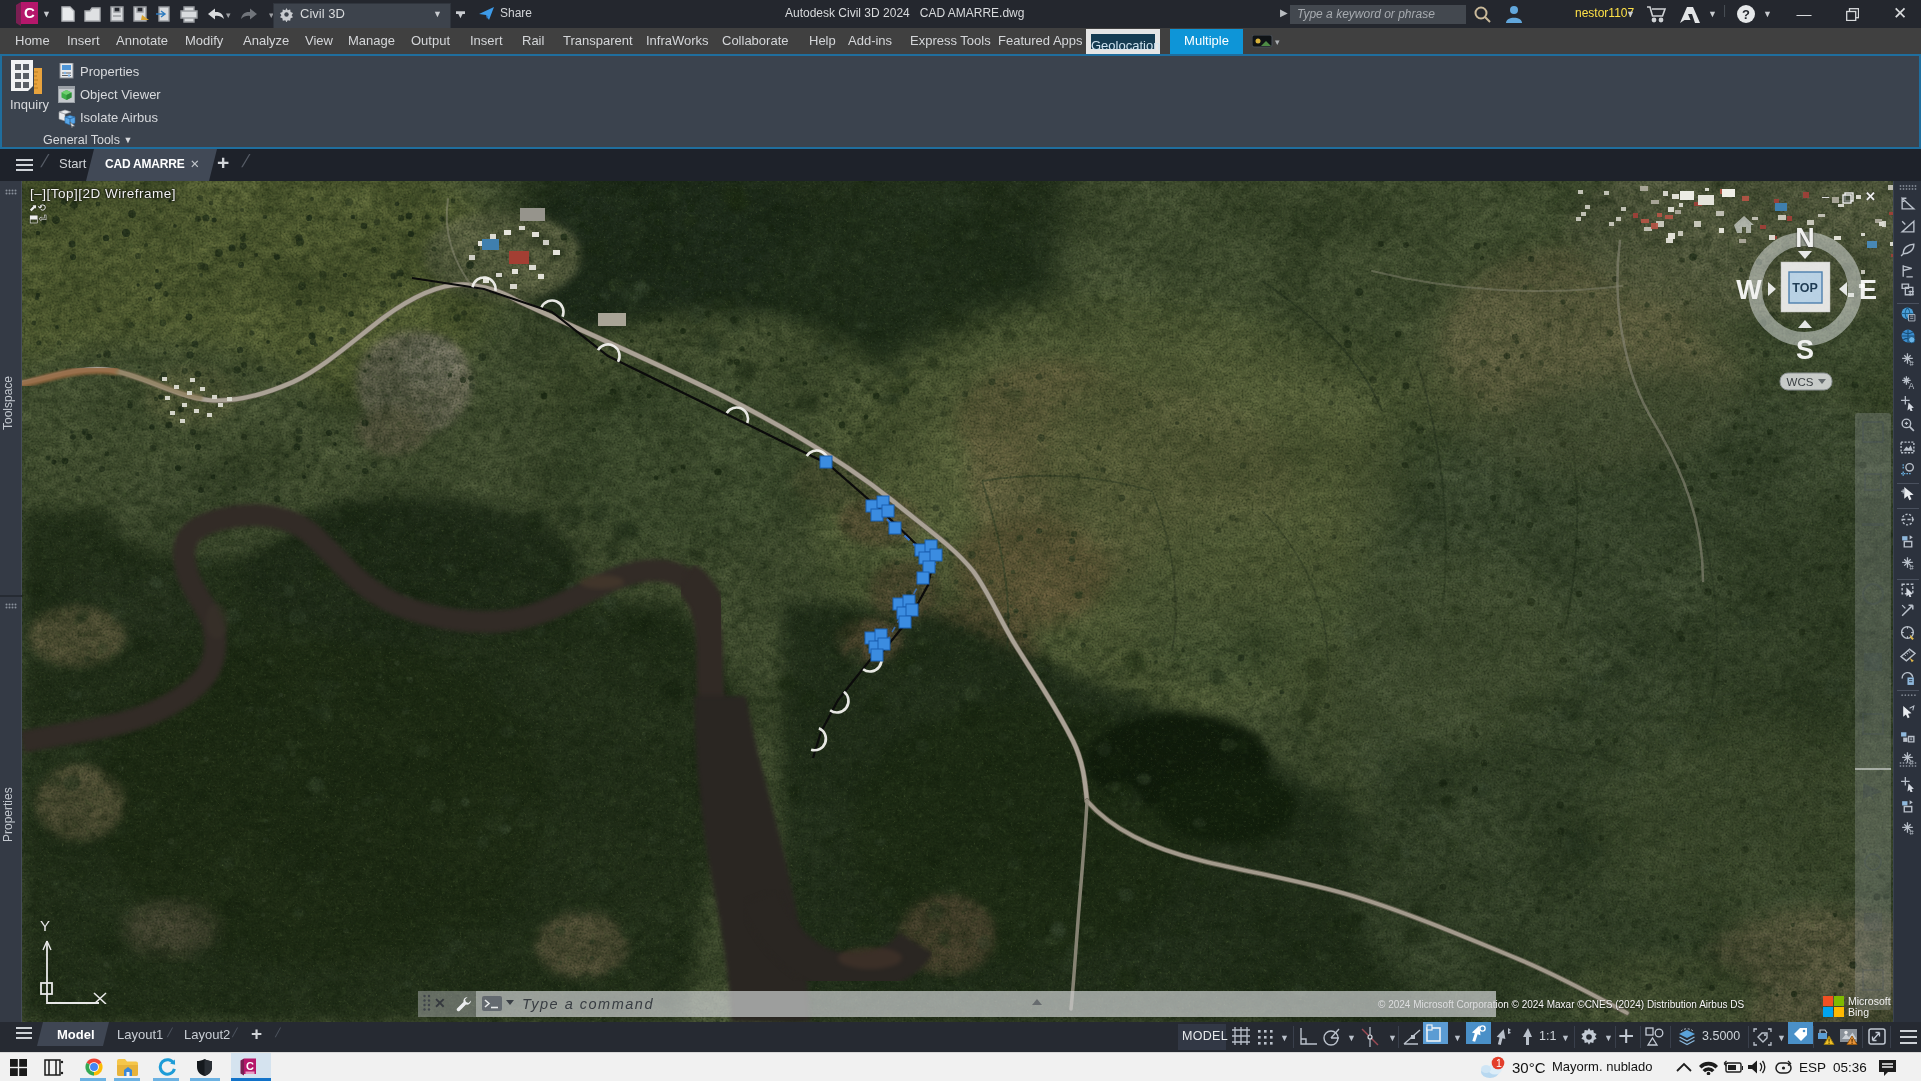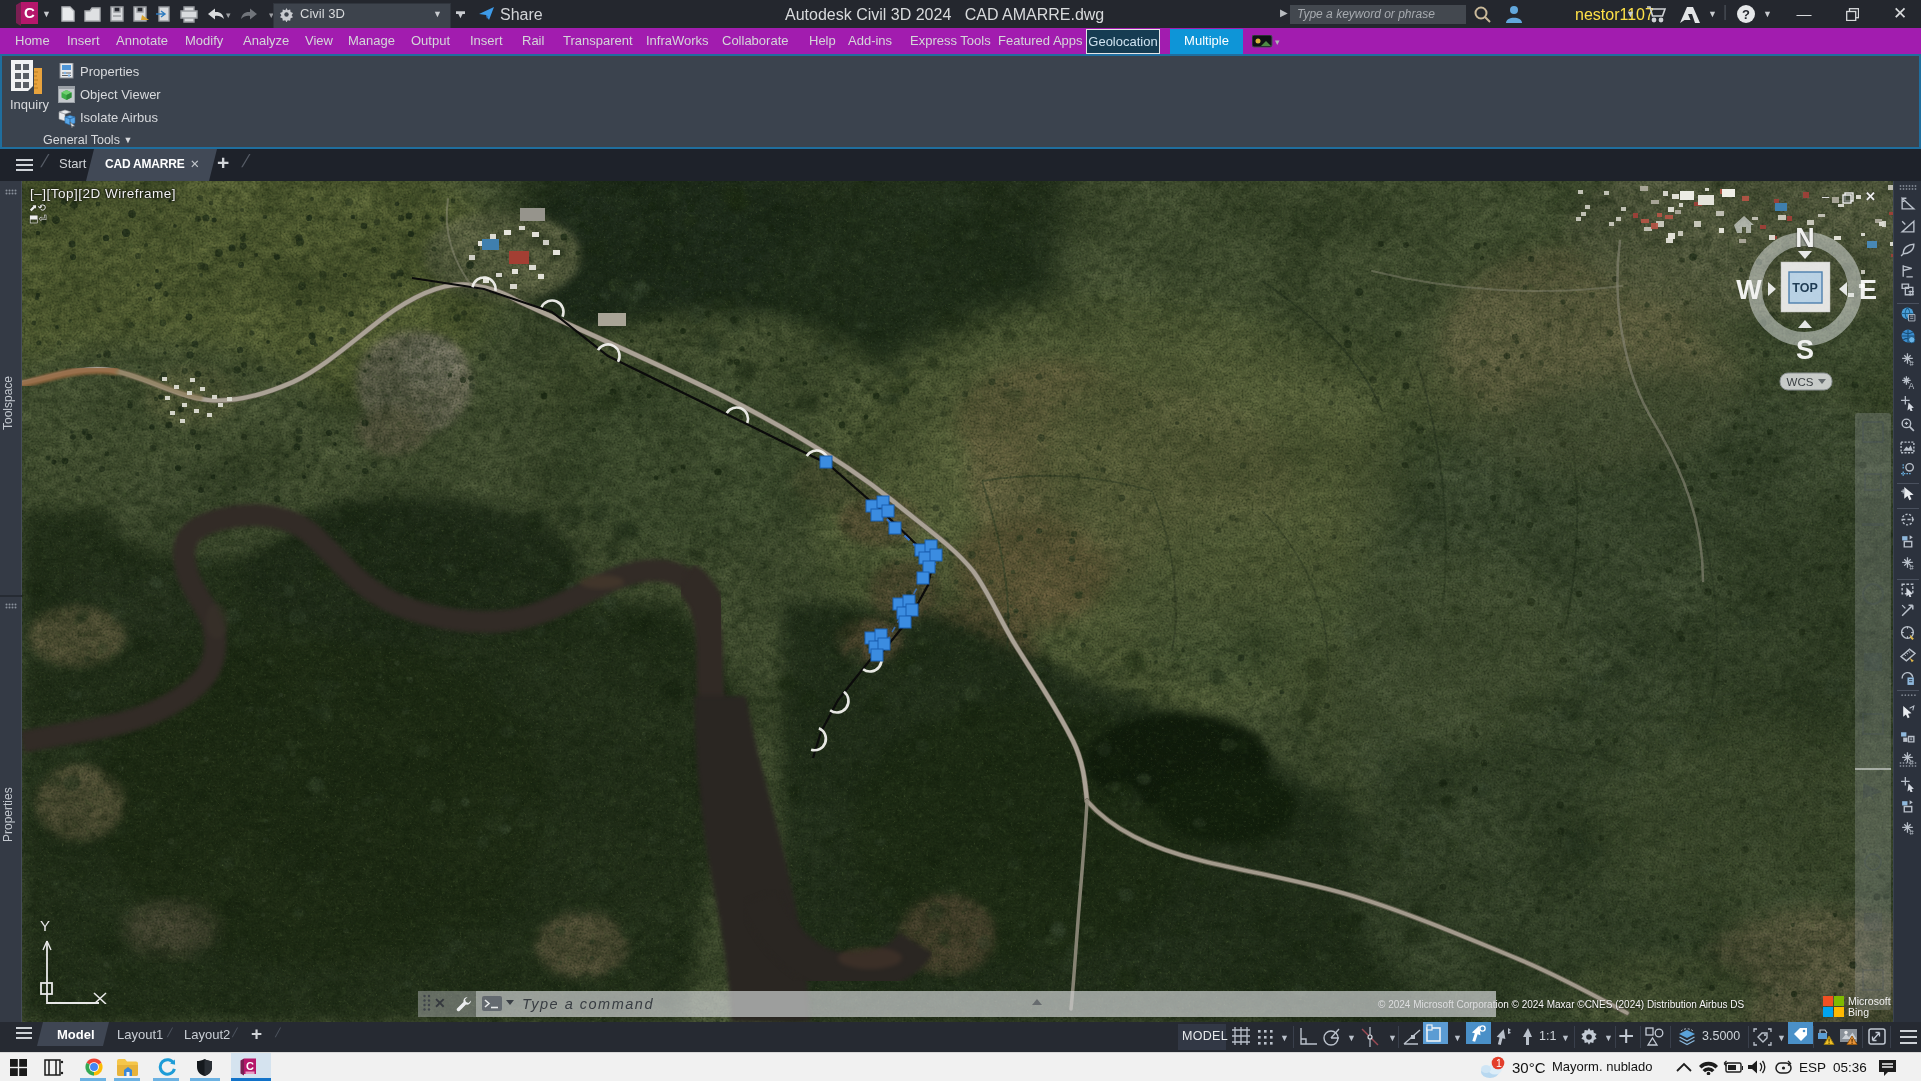--- a/index.html
+++ b/index.html
@@ -1,28 +1,28 @@
 <!DOCTYPE html>
 <html><head><meta charset="utf-8">
 <style>
 *{margin:0;padding:0;box-sizing:border-box}
 html,body{width:1921px;height:1081px;overflow:hidden;background:#22262d}
 body{font-family:"Liberation Sans",sans-serif;-webkit-font-smoothing:antialiased}
 #app{position:relative;width:1921px;height:1081px}
 .abs{position:absolute}
 
 #titlebar{position:absolute;left:0;top:0;width:1921px;height:28px;background:#24272e;color:#d7d9db;font-size:13px}
-#titlebar .ic{position:absolute;top:5px;color:#c9ccd0;font-size:16px}
+#titlebar .ic{position:absolute;top:5px;color:#c9ccd0;font-size:12px}
 #wsbox{position:absolute;left:273px;top:3px;width:178px;height:30px;background:#3d434c;border:1px solid #30353d;color:#d7d9db;font-size:13px;line-height:20px}
 #searchbox{position:absolute;left:1290px;top:5px;width:176px;height:19px;background:#43484f;color:#a7abb0;font-style:italic;font-size:12px;line-height:18px;padding-left:7px}
 .winbtn{position:absolute;top:0;width:44px;height:28px;color:#d8dadc;text-align:center;line-height:28px;font-size:15px}
 
-#menubar{position:absolute;left:0;top:28px;width:1921px;height:26px;background:#a21caf;color:#d4d6d9;font-size:13px}
+#menubar{position:absolute;left:0;top:28px;width:1921px;height:26px;background:#404040;color:#d4d6d9;font-size:13px}
 #menubar .mi{position:absolute;top:5px}
-.mtab-geo{position:absolute;left:1086px;top:1px;width:74px;height:25px;background:#163c52;border:1px solid #e5e5e5;color:#cfe3f0;text-align:center;line-height:23px}
+.mtab-geo{position:absolute;left:1086px;top:1px;width:74px;height:25px;background:#163c52;border:5px solid #e5e5e5;color:#cfe3f0;text-align:right;line-height:23px}
 .mtab-mul{position:absolute;left:1170px;top:1px;width:73px;height:25px;background:#0e95d7;color:#fff;text-align:center;line-height:23px}
 
 #ribbon{position:absolute;left:0;top:54px;width:1921px;height:95px;background:#3b434e;border-top:2px solid #1f6e9e;border-bottom:2px solid #1f6e9e;border-left:2px solid #1f6e9e;border-right:2px solid #1f6e9e}
 #ribbon .rtxt{position:absolute;color:#d8dadd;font-size:13px}
 
 #filetabs{position:absolute;left:0;top:149px;width:1921px;height:32px;background:#1e222a;color:#cfd2d6;font-size:13px}
 
 #main{position:absolute;left:0;top:181px;width:1921px;height:827px}
 #leftstrip{position:absolute;left:0;top:0;width:22px;height:841px;background:#343a45;border-right:1px solid #454c59}
 .vlabel{position:absolute;left:-1px;color:#c3c8cf;font-size:12px;transform:rotate(-90deg);transform-origin:center;white-space:nowrap}

